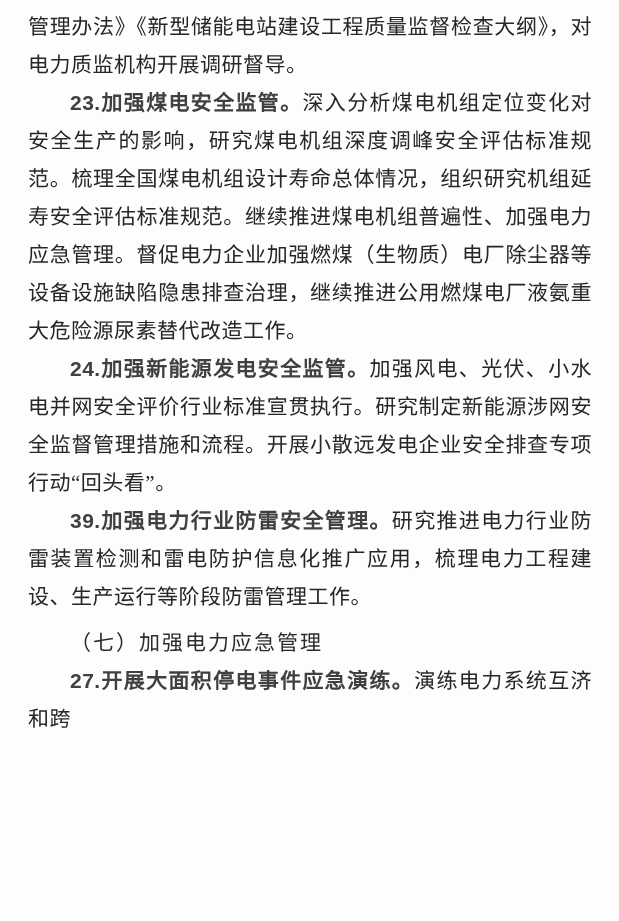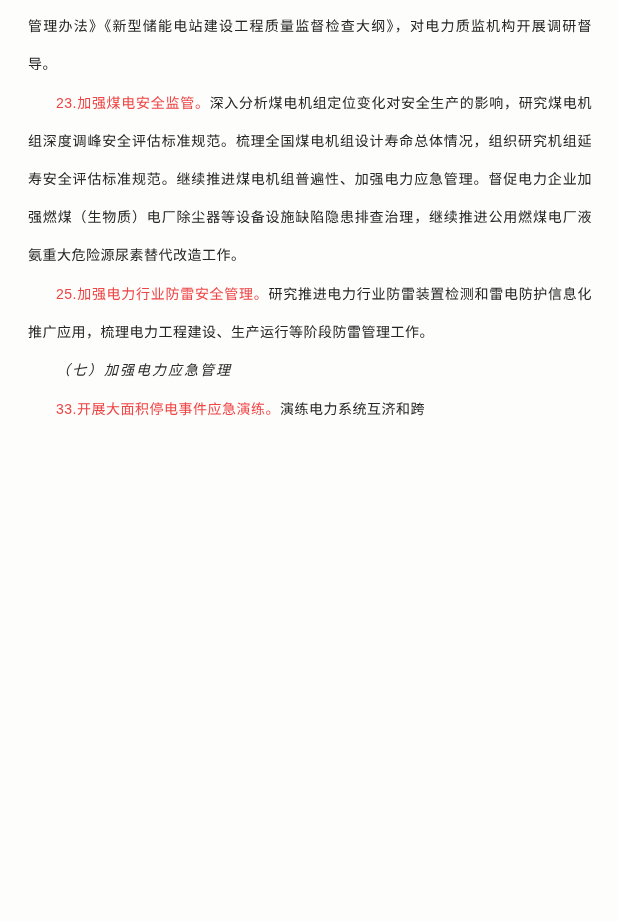--- a/index.html
+++ b/index.html
@@ -18,54 +18,54 @@
     flex-direction: column;
     font-family: "Liberation Serif", "DejaVu Serif", serif;
     color: #262626;
     overflow: hidden;
   }
   .content {
     flex: 1 1 auto;
   }
   .para {
     margin: 0;
-    font-size: 14px;
+    font-size: 21px;
     line-height: 38px;
     text-align: justify;
     text-justify: inter-ideograph;
     letter-spacing: 0.5px;
   }
   .para.indent {
     text-indent: 2em;
   }
   .lead {
     font-family: "Liberation Sans", "DejaVu Sans", sans-serif;
-    font-weight: 400;
-    color: #ef4444;
+    font-weight: 700;
+    color: #404040;
   }
   .para.section {
-    font-style: italic;
     letter-spacing: 2px;
-    margin-top: 0;
+    margin-top: 8px;
     color: #2b2b2b;
   }
 </style>
 </head>
 <body>
 
 <div class="page">
   <div class="content">
 
     <p class="para"><span>管理办法》《新型储能电站建设工程质量监督检查大纲》，对电力质监机构开展调研督导。</span></p>
 
     <p class="para indent"><b class="lead">23.加强煤电安全监管。</b><span>深入分析煤电机组定位变化对安全生产的影响，研究煤电机组深度调峰安全评估标准规范。梳理全国煤电机组设计寿命总体情况，组织研究机组延寿安全评估标准规范。继续推进煤电机组普遍性、加强电力应急管理。督促电力企业加强燃煤（生物质）电厂除尘器等设备设施缺陷隐患排查治理，继续推进公用燃煤电厂液氨重大危险源尿素替代改造工作。</span></p>
 
+    <p class="para indent"><b class="lead">24.加强新能源发电安全监管。</b><span>加强风电、光伏、小水电并网安全评价行业标准宣贯执行。研究制定新能源涉网安全监督管理措施和流程。开展小散远发电企业安全排查专项行动“回头看”。</span></p>
 
-    <p class="para indent"><b class="lead">25.加强电力行业防雷安全管理。</b><span>研究推进电力行业防雷装置检测和雷电防护信息化推广应用，梳理电力工程建设、生产运行等阶段防雷管理工作。</span></p>
+    <p class="para indent"><b class="lead">39.加强电力行业防雷安全管理。</b><span>研究推进电力行业防雷装置检测和雷电防护信息化推广应用，梳理电力工程建设、生产运行等阶段防雷管理工作。</span></p>
 
     <p class="para indent section"><span>（七）加强电力应急管理</span></p>
 
 
-    <p class="para indent"><b class="lead">33.开展大面积停电事件应急演练。</b><span>演练电力系统互济和跨</span></p>
+    <p class="para indent"><b class="lead">27.开展大面积停电事件应急演练。</b><span>演练电力系统互济和跨</span></p>
 
   </div>
 
 </div>
 
 </body></html>

